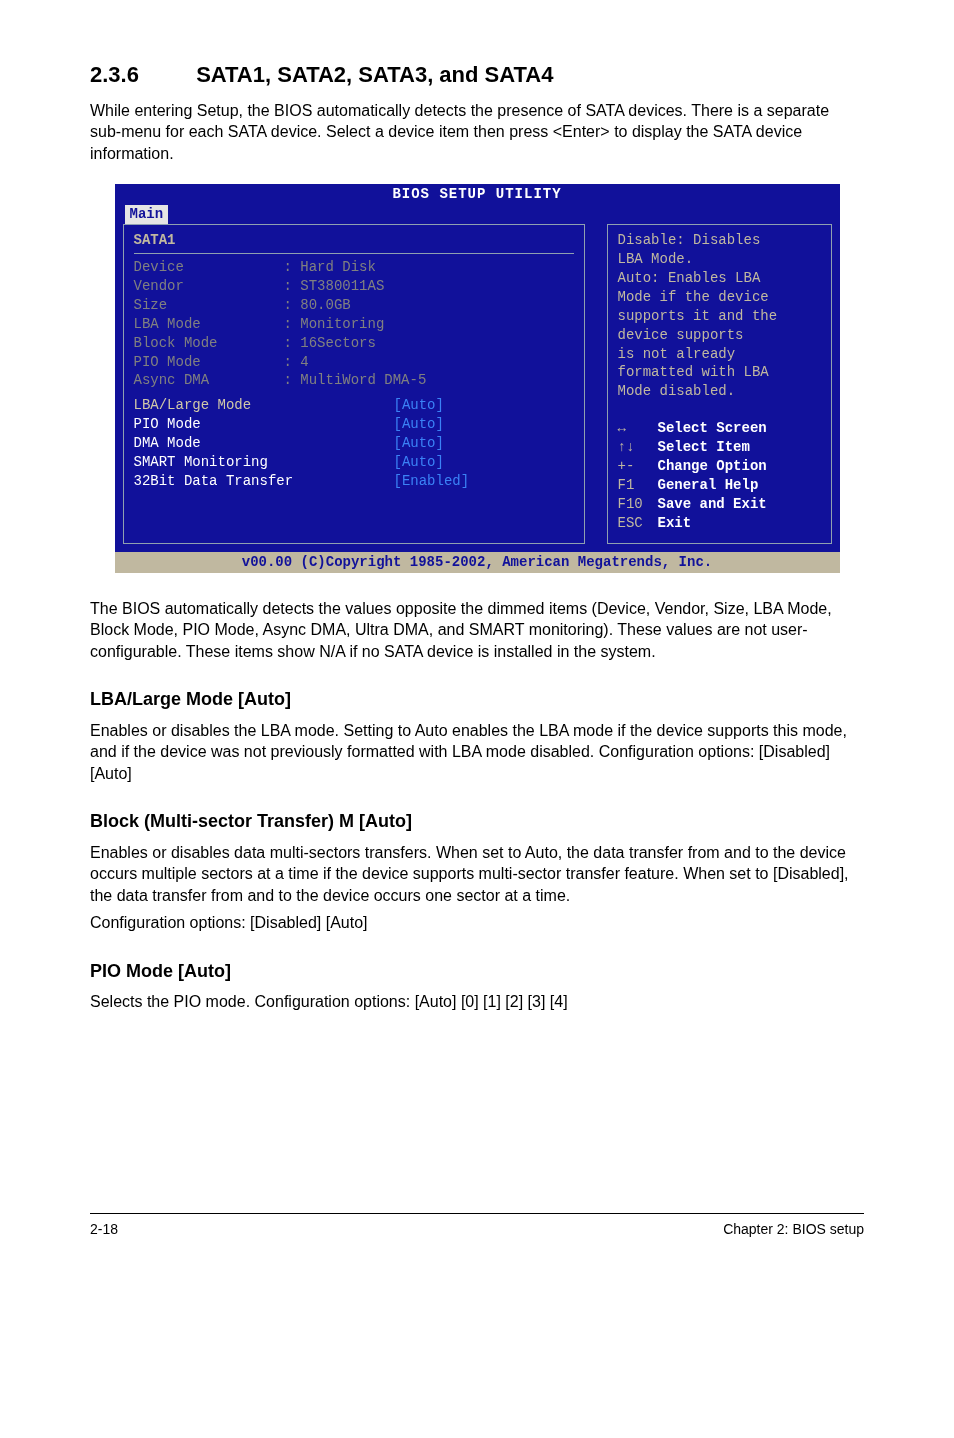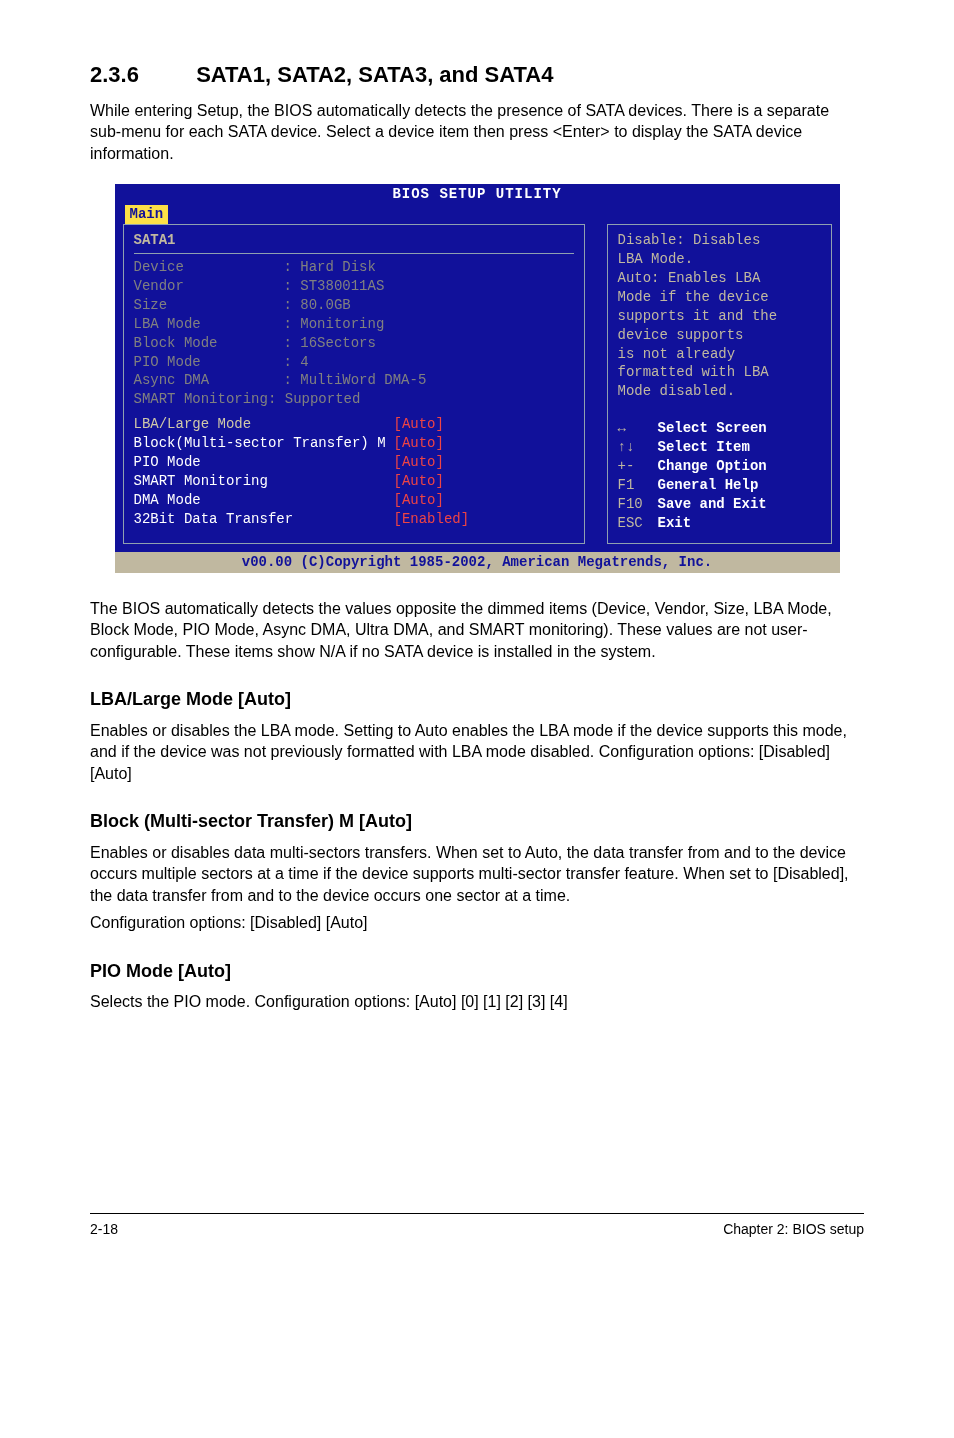--- a/index.html
+++ b/index.html
@@ -48,21 +48,21 @@
     }
     .bios-title {
       color: #fff;
       font-weight: bold;
       text-align: center;
       padding: 1px 0;
       letter-spacing: 1px;
     }
     .bios-tab {
       display: inline-block;
-      background: #fde047;
+      background: #e5e5e5;
       color: #11119a;
       font-weight: bold;
       padding: 0 5px;
       margin-left: 10px;
     }
     .bios-inner {
       display: flex;
       padding: 0 8px 8px 8px;
       gap: 22px;
     }
@@ -83,21 +83,21 @@
       font-weight: bold;
       margin-bottom: 3px;
     }
     .bios-hr {
       border-top: 1px solid #8fa0b0;
       margin: 3px 0 4px 0;
     }
     .device-row { white-space: pre; color: #808080; }
     .device-label { display:inline-block; width:150px; }
     .settings-row { white-space: pre; color: #fff; }
-    .settings-row .val { color: #ef4444; }
+    .settings-row .val { color: #3b82f6; }
     .settings-row-first { color: #d0c8a8; }
     .help-text { color: #c0b8a0; line-height: 1.35; margin-bottom: 18px; }
     .keys-block {  }
     .key-row { display: flex; }
     .key-sym { width: 40px; color: #c0b8a0; }
     .key-lbl { color: #fff; font-weight: bold; }
     .bios-foot {
       background: #c0b8a0;
       color: #11119a;
       font-weight: bold;
@@ -124,29 +124,27 @@
       <div class="bios-sata-title">SATA1</div>
       <div class="bios-hr"></div>
 
       <div class="device-row"><span class="device-label">Device</span><span>: Hard Disk</span></div>
       <div class="device-row"><span class="device-label">Vendor</span><span>: ST380011AS</span></div>
       <div class="device-row"><span class="device-label">Size</span><span>: 80.0GB</span></div>
       <div class="device-row"><span class="device-label">LBA Mode</span><span>: Monitoring</span></div>
       <div class="device-row"><span class="device-label">Block Mode</span><span>: 16Sectors</span></div>
       <div class="device-row"><span class="device-label">PIO Mode</span><span>: 4</span></div>
       <div class="device-row"><span class="device-label">Async DMA</span><span>: MultiWord DMA-5</span></div>
-      <div class="device-row"><span>SMART Monitoring: Supported</span></div>
 
       <div style="height:6px;"></div>
 
       <div class="settings-row settings-row-first"><span class="setting-label">LBA/Large Mode</span><span class="val">[Auto]</span></div>
-      <div class="settings-row"><span class="setting-label">Block(Multi-sector Transfer) M</span><span class="val">[Auto]</span></div>
       <div class="settings-row"><span class="setting-label">PIO Mode</span><span class="val">[Auto]</span></div>
+      <div class="settings-row"><span class="setting-label">DMA Mode</span><span class="val">[Auto]</span></div>
       <div class="settings-row"><span class="setting-label">SMART Monitoring</span><span class="val">[Auto]</span></div>
-      <div class="settings-row"><span class="setting-label">DMA Mode</span><span class="val">[Auto]</span></div>
       <div class="settings-row"><span class="setting-label">32Bit Data Transfer</span><span class="val">[Enabled]</span></div>
     </div>
 
     <div class="bios-right">
       <div class="help-text">
         <div>Disable: Disables</div>
         <div>LBA Mode.</div>
         <div>Auto: Enables LBA</div>
         <div>Mode if the device</div>
         <div>supports it and the</div>

